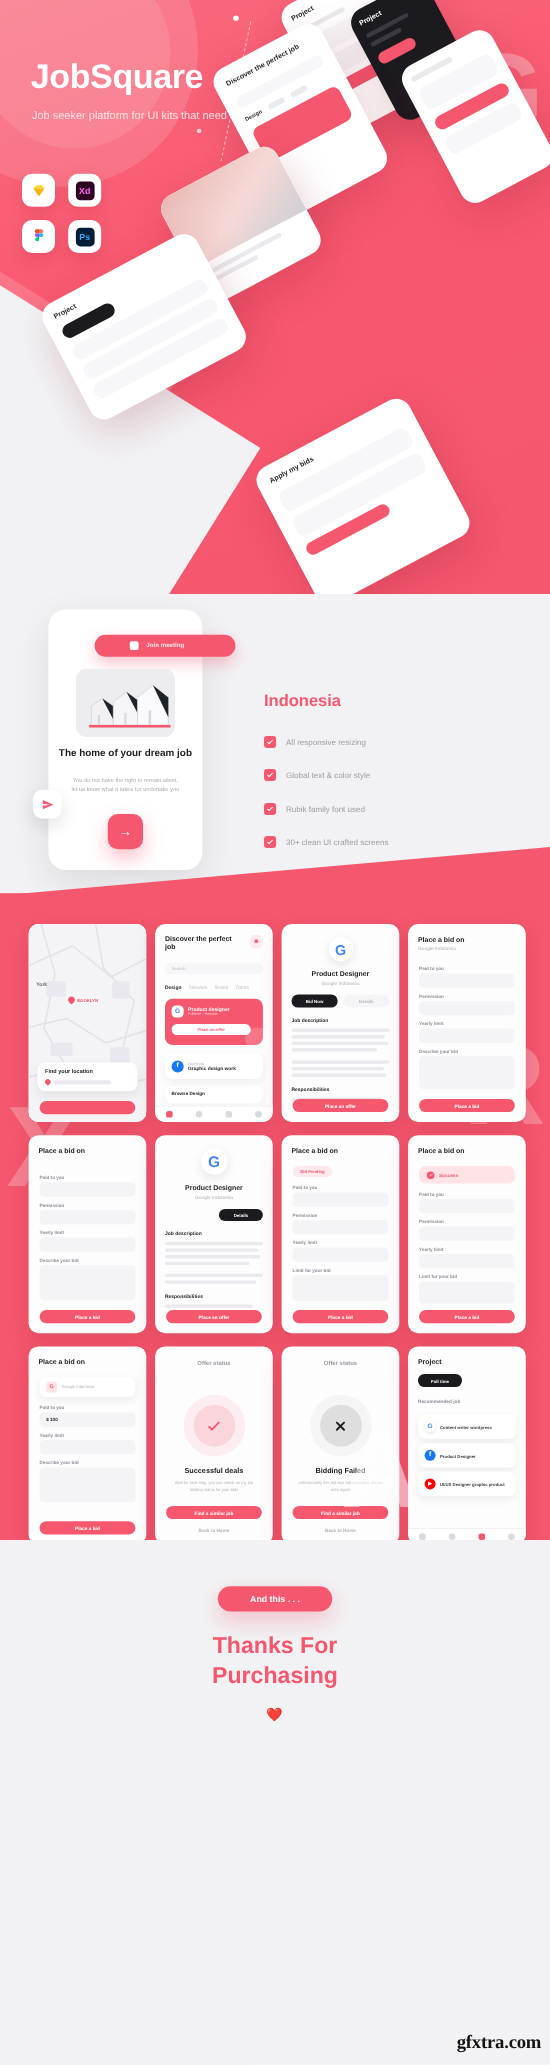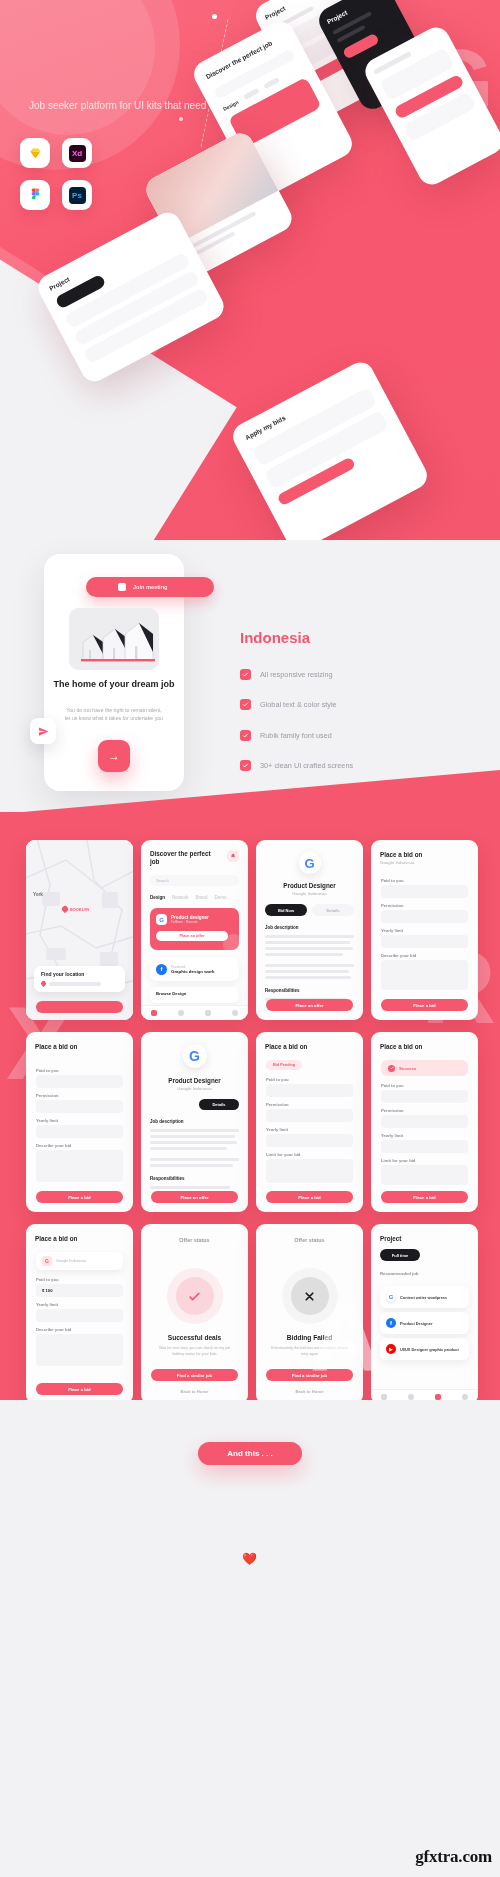--- a/index.html
+++ b/index.html
@@ -24,21 +24,21 @@
   .hero-wedge2 { position:absolute; left:-160px; top:255px; width:260px; height:300px;
                 background:rgba(255,255,255,.16); transform:rotate(32deg); }
   .hero-dot { position:absolute; border-radius:50%; background:#fff; }
   .hero-line { position:absolute; border-left:1px dashed rgba(255,255,255,.55); }
 
   .hero-title { position:absolute; left:28px; top:52px; font-size:31px; font-weight:700;
                 color:#ffffff; letter-spacing:-.4px; }
   .hero-sub { position:absolute; left:29px; top:98px; width:210px; font-size:10px; font-weight:500;
               line-height:1.55; color:#ffe3e7; }
 
-  .app-icons { position:absolute; left:20px; top:138px; width:110px; }
+  .app-icons { position:absolute; left:20px; top:158px; width:110px; }
   .icon-row { display:flex; gap:12px; margin-bottom:12px; }
   .app-icon { width:30px; height:30px; border-radius:9px; background:#ffffff;
               box-shadow:0 5px 14px rgba(160,30,50,.18);
               display:flex; align-items:center; justify-content:center; }
   .ic-glyph { width:17px; height:17px; display:block; }
   .xd-box { width:17px; height:17px; border-radius:4px; background:#2e001f;
             display:flex; align-items:center; justify-content:center;
             font-size:8px; font-weight:700; color:#ff61f6; font-family:"Liberation Sans",sans-serif; }
   .ps-box { width:17px; height:17px; border-radius:4px; background:#001e36;
             display:flex; align-items:center; justify-content:center;
@@ -129,20 +129,21 @@
     <div class="hero-blob1"></div>
     <div class="hero-blob2"></div>
     <div class="hero-wedge2"></div>
     <div class="hero-wedge"></div>
 
     <div class="hero-dot" style="left:212px;top:14px;width:5px;height:5px;"></div>
     <div class="hero-dot" style="left:246px;top:148px;width:4px;height:4px;opacity:.8;"></div>
     <div class="hero-dot" style="left:179px;top:117px;width:4px;height:4px;opacity:.75;"></div>
     <div class="hero-line" style="left:214px;top:18px;height:130px;transform:rotate(12deg);"></div>
 
+    <h1 class="hero-title">JobSquare</h1>
     <p class="hero-sub">Job seeker platform for UI kits that need work</p>
 
     <div class="app-icons">
       <div class="icon-row">
         <div class="app-icon">
           <svg class="ic-glyph" viewBox="0 0 24 24" aria-hidden="true">
             <path d="M5 9h14l-7 10z" fill="#f7b500"></path>
             <path d="M5 9l3-4h8l3 4z" fill="#fdd231"></path>
             <path d="M5 9l7 10L8 9z" fill="#fdad00"></path>
           </svg>
@@ -603,18 +604,22 @@
           <span style="width:6px;height:6px;background:#d9d9e0;border-radius:50%;"></span>
           <span style="width:6px;height:6px;background:#f4576e;border-radius:2px;"></span>
           <span style="width:6px;height:6px;background:#d9d9e0;border-radius:50%;"></span>
         </div>
       </div>
     </div>
   </div>
 
   <div class="footer">
     <div class="and-more">And this . . .</div>
+    <div class="thanks">
+      <span>Thanks For</span><br>
+      <span>Purchasing</span>
+    </div>
     <div class="heart">❤️</div>
     <div class="wm" style="left:310px;top:-120px;font-size:98px;color:rgba(255,255,255,.5);">A</div>
   </div>
 
   <div class="gfx">gfxtra.com</div>
 </div>
 
 </body></html>

